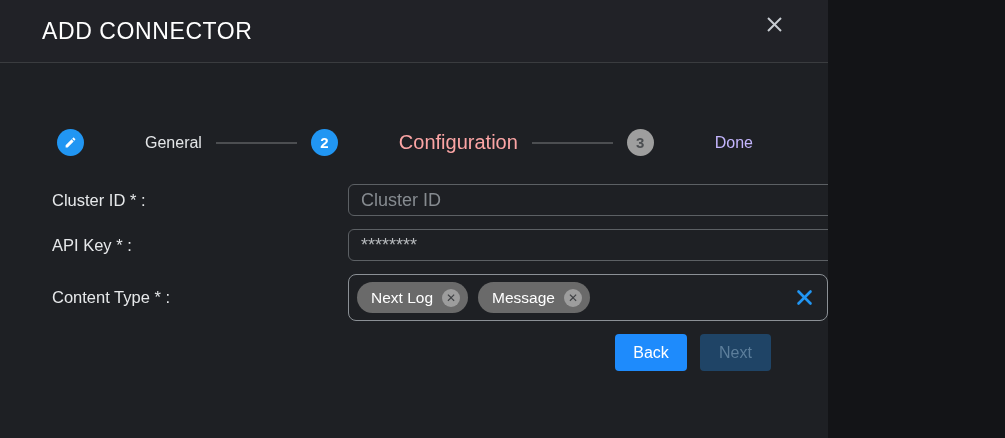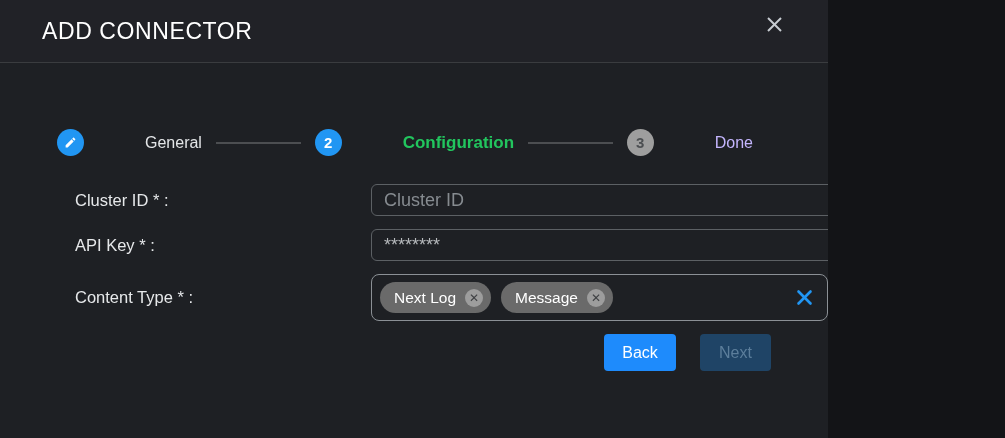--- a/index.html
+++ b/index.html
@@ -12,45 +12,45 @@
   .close-btn{margin-left:auto;width:28px;height:28px;background:none;border:none;cursor:pointer;
     display:flex;align-items:center;justify-content:center;padding:0;margin-top:-14px;}
   
   .stepper{display:flex;align-items:center;margin:66px 75px 0 57px;}
   .step{display:flex;align-items:center;flex:0 0 auto;gap:48px;}
   .step-circle{width:27px;height:27px;border-radius:50%;display:flex;align-items:center;
     justify-content:center;font-size:15px;font-weight:700;flex:0 0 auto;}
   .step-circle.blue{background:#2196f3;color:#ffffff;}
   .step-circle.gray{background:#9e9e9e;color:#4c4f52;}
   .step-label{margin-left:13px;font-size:16px;color:#e4e6e8;}
-  .step.active .step-label{font-size:17px;font-weight:700;color:#22c55e;}
+  .step.active .step-label{font-size:20px;font-weight:400;color:#fca5a5;}
   .step.upcoming .step-label{color:#c4b5fd;}
   .step-line{flex:1 1 auto;height:2px;background:#4c4e51;margin:0 14px;}
   
   .form{margin-top:28px;}
-  .form-row{display:flex;align-items:center;padding-left:75px;margin-bottom:13px;}
+  .form-row{display:flex;align-items:center;padding-left:52px;margin-bottom:13px;}
   .form-label{width:296px;font-size:16.5px;color:#e6e8ea;flex:0 0 auto;}
   .field-wrap{position:relative;width:560px;flex:0 0 auto;}
   .text-input{width:560px;height:32px;background:transparent;border:1px solid #5c6064;
     border-radius:6px;padding:0 12px;font-size:18px;color:#b6b9bc;outline:none;}
   .text-input::placeholder{color:#868b90;}
   .eye-btn{position:absolute;right:8px;top:50%;transform:translateY(-50%);
     background:none;border:none;cursor:pointer;padding:2px;display:flex;}
   
   .tags-box{width:560px;height:47px;border:1px solid #8b9095;border-radius:8px;
     display:flex;align-items:center;padding:0 12px 0 8px;gap:10px;}
   .tag-pill{height:31px;background:#6a6a6a;border-radius:16px;display:flex;align-items:center;
     gap:9px;padding:0 8px 0 14px;}
   .tag-text{color:#ffffff;font-size:15.5px;}
   .tag-remove{width:18px;height:18px;border-radius:50%;background:#9d9d9d;border:none;cursor:pointer;
     color:#3f4144;font-size:12px;line-height:18px;text-align:center;padding:0;
     display:flex;align-items:center;justify-content:center;}
   .clear-btn{margin-left:auto;background:none;border:none;cursor:pointer;padding:2px;display:flex;}
   
-  .footer{display:flex;justify-content:flex-end;gap:24px;padding-right:57px;margin-top:11px;}
+  .footer{display:flex;justify-content:flex-end;gap:13px;padding-right:57px;margin-top:11px;}
   .btn{height:37px;border:none;border-radius:4px;font-size:16px;cursor:pointer;}
   .btn-back{width:72px;background:#1e8bfc;color:#ffffff;}
   .btn-next{width:71px;background:#1f4466;color:#5c7e9b;cursor:default;}
 </style>
 </head>
 <body>
 
 <div class="modal">
 
   <div class="modal-header">

